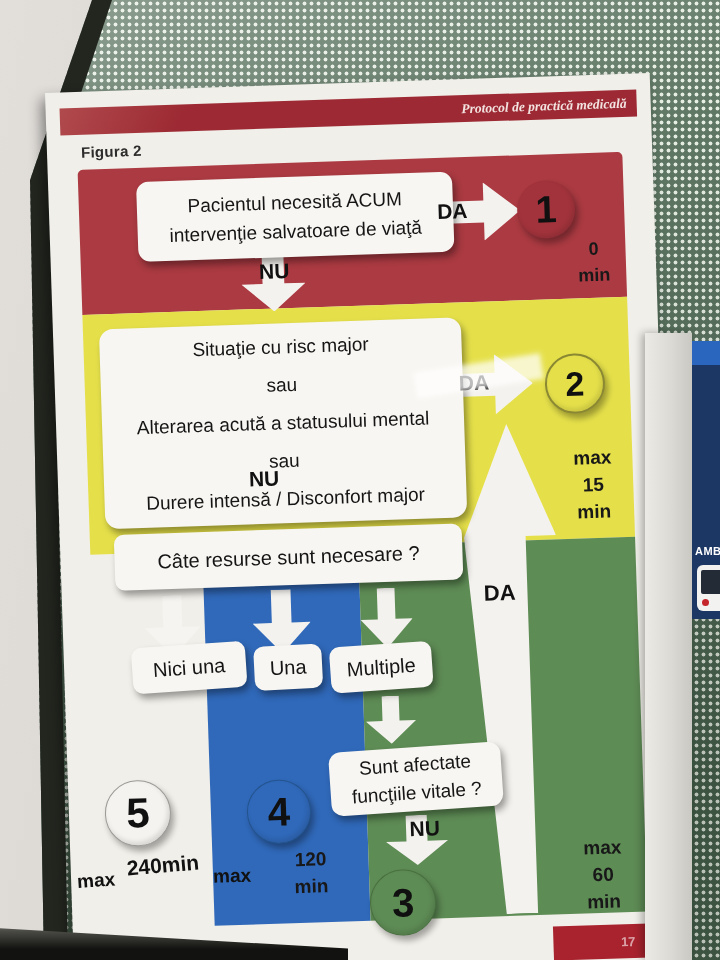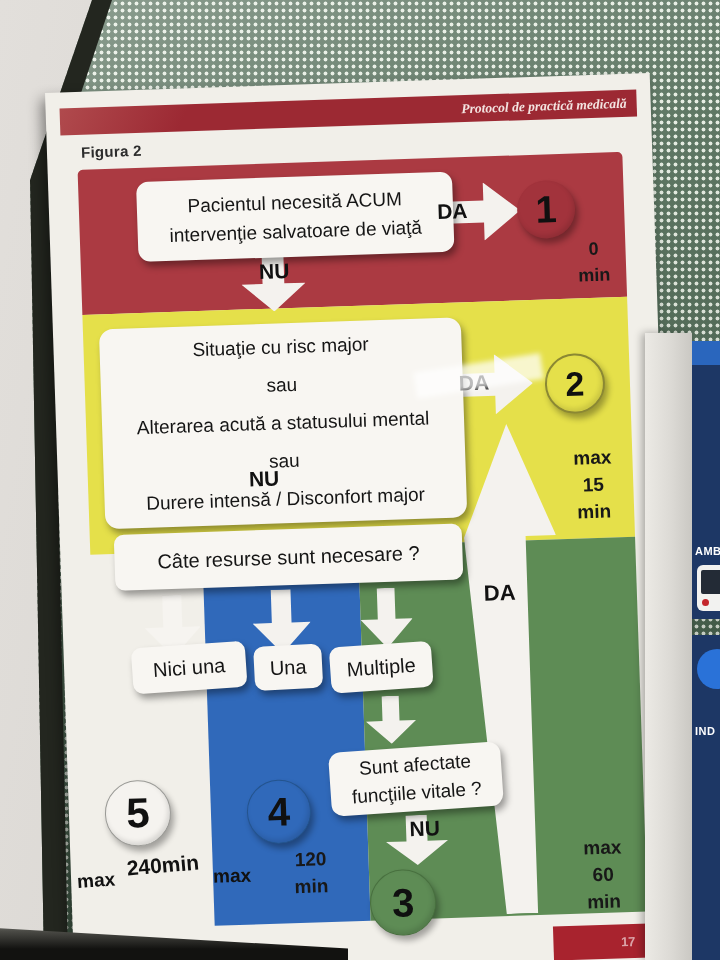--- a/index.html
+++ b/index.html
@@ -174,20 +174,16 @@
   <div class="poster">
     <div class="sleeve"></div>
     <div class="panel panel-1">
       <div class="panel-1-top"></div>
       <span class="ptxt" style="top:204px;">AMB</span>
       <div class="monitor-icon">
         <div class="screen"></div>
         <div class="dot"></div>
       </div>
     </div>
-    <div class="panel panel-2">
-      <div class="circle-icon"></div>
-      <span class="ptxt" style="top:90px;">IND</span>
-    </div>
   </div>
 
   <div class="table-edge"></div>
 </div>
 
 </body></html>

